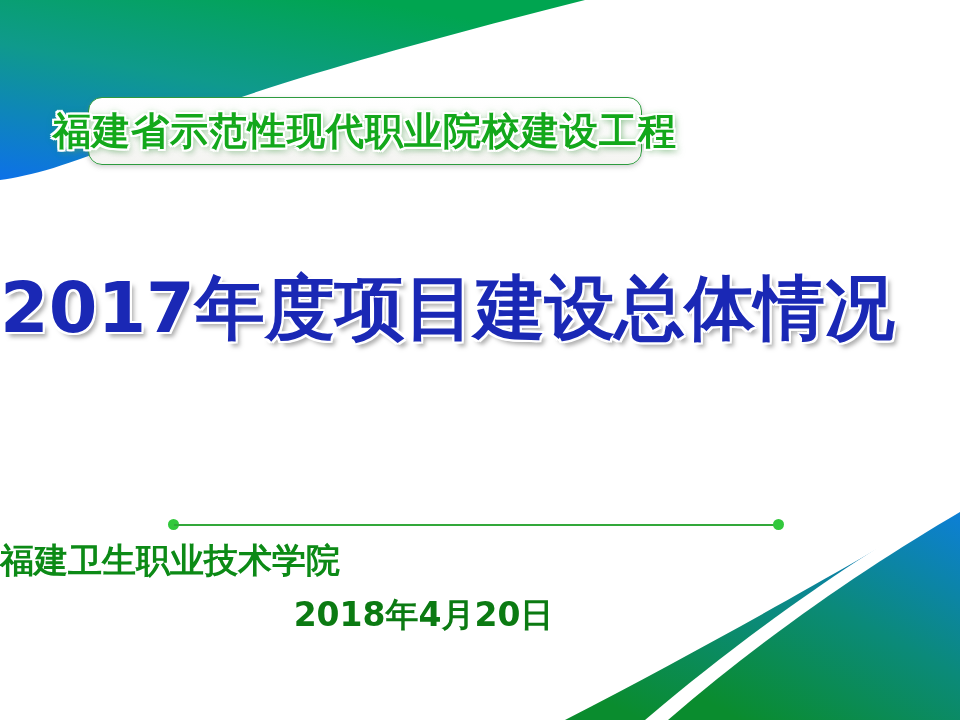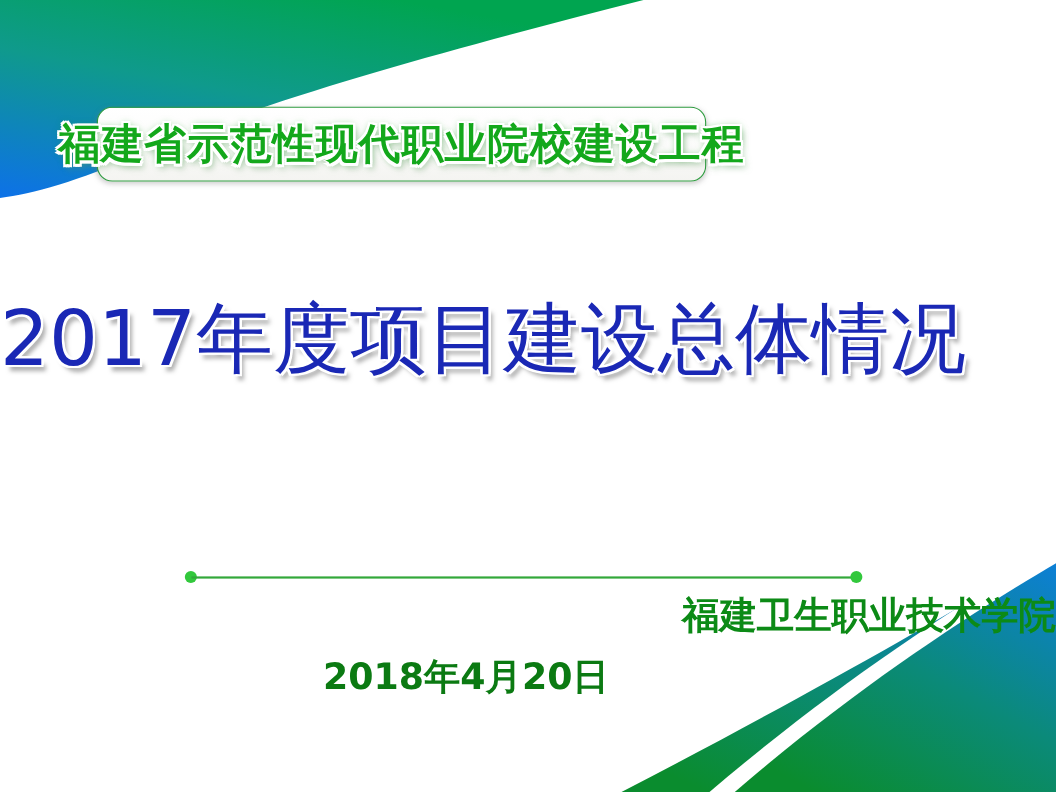--- a/index.html
+++ b/index.html
@@ -65,21 +65,21 @@
   }
 
   
   #main-title {
     position: absolute;
     left: 0;
     top: 272px;
     width: 856px;
     text-align: right;
     font-size: 70px;
-    font-weight: normal;
+    font-weight: bold;
     letter-spacing: 0px;
     color: #1a28b5;
     line-height: 1.05;
     white-space: nowrap;
     text-shadow:
       -2px -2px 0 #ffffff,  2px -2px 0 #ffffff,
       -2px  2px 0 #ffffff,  2px  2px 0 #ffffff,
       -2px  0   0 #ffffff,  2px  0   0 #ffffff,
        0   -2px 0 #ffffff,  0    2px 0 #ffffff,
        4px 5px 4px rgba(130,130,130,0.65);
@@ -111,21 +111,21 @@
   }
   #divider .dot.left  { left: 0; }
   #divider .dot.right { left: 605px; }
 
   
   #org-name {
     position: absolute;
     left: 0;
     top: 541px;
     width: 960px;
-    text-align: right;
+    text-align: left;
     font-size: 34px;
     font-weight: bold;
     color: #0c8a16;
     line-height: 1.15;
     white-space: nowrap;
   }
   #date-line {
     position: absolute;
     left: 0;
     top: 596px;

